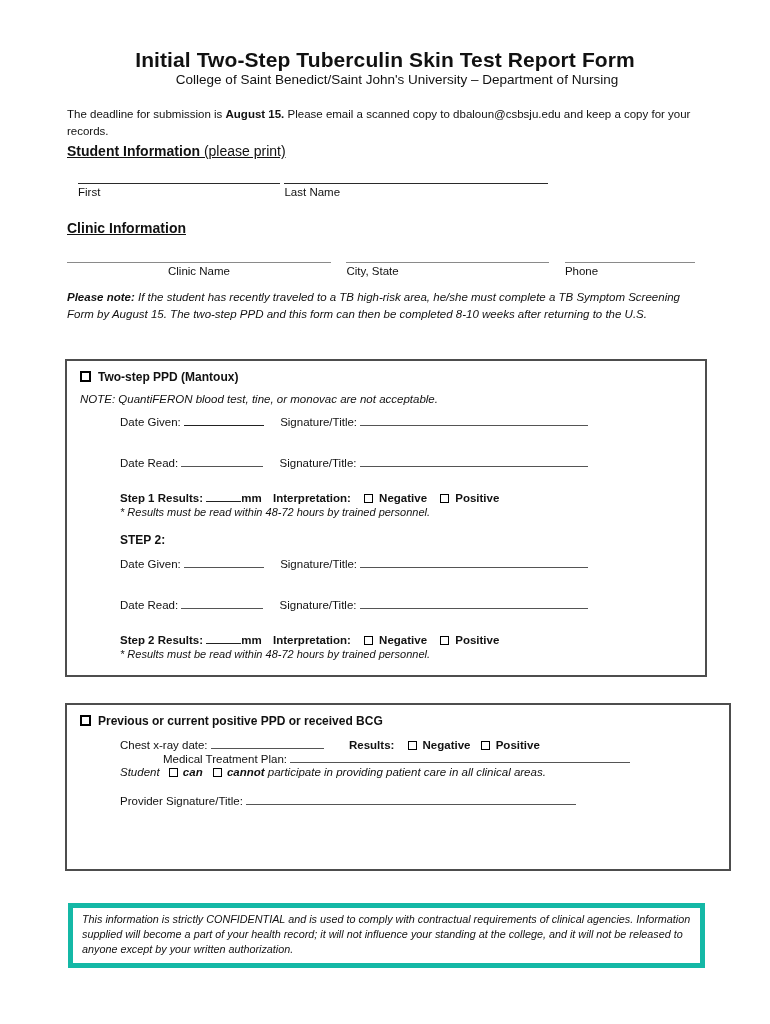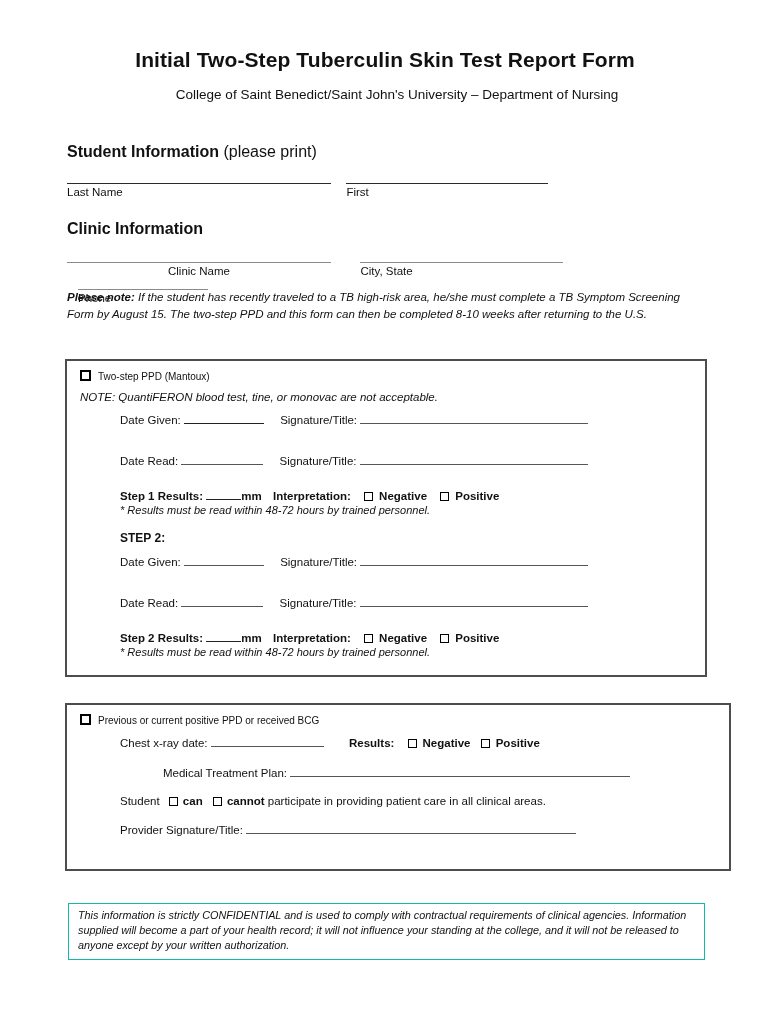--- a/index.html
+++ b/index.html
@@ -8,94 +8,97 @@
     position:relative;
     width:770px; height:1024px;
     background:#ffffff;
     font-family:"Liberation Sans", sans-serif;
     color:#111111;
     margin:0 auto;
     overflow:hidden;
   }
   .center { text-align:center; }
   .doc-title { font-size:21px; font-weight:bold; letter-spacing:0.1px; }
-  .doc-subtitle { font-size:13.5px; margin-top:15px;padding-left:24px; }
+  .doc-subtitle { font-size:13.5px; margin-top:0;padding-left:24px; }
   .abs { position:absolute; }
   .body-text { font-size:11.5px; line-height:1.45; }
   .italic { font-style:italic; }
   .bold { font-weight:bold; }
-  .sec-heading { font-size:16px; font-weight:bold; }
+  .sec-heading { font-size:14px; font-weight:bold;text-decoration:underline; }
   .sec-heading .note-normal { font-weight:normal; }
   .field { display:inline-block; vertical-align:top; }
   .blank-line { display:block; height:13px; border-bottom:1px solid #2a2a2a; }
   .blank-line.gray { border-bottom-color:#8a8a8a; }
   .field-label { font-size:11.5px; margin-top:2px; display:block; }
   .ul { display:inline-block; border-bottom:1px solid #222222; height:12px; vertical-align:baseline; }
   .ul.light { border-bottom-color:#555; }
   .ppd-box { border:2px solid #4d4d4d; padding:9px 13px 0 13px; background:#fff; }
-  .box-heading { font-size:10px; font-weight:normal; }
+  .box-heading { font-size:12px; font-weight:bold; }
   .cb-head {
     display:inline-block; width:11px; height:11px;
     border:2px solid #000; margin-right:7px; vertical-align:-1px;
     background:#fff;
   }
   .cb {
     display:inline-block; width:9px; height:9px;
     border:1.8px solid #000; vertical-align:-1px;
     background:#fff;
   }
   .box-note { font-size:11.5px; font-style:italic; margin-top:9px; }
   .step-block { margin-left:40px; }
   .step-label { font-size:12px; font-weight:bold; margin-top:15px; }
   .field-row { font-size:11.5px; margin-top:9px; }
   .field-row.spaced { margin-top:27px; }
   .results-row { font-size:11.5px; font-weight:bold; margin-top:21px; }
   .footnote { font-size:11px; font-style:italic; margin-top:2px; }
   .sig-gap { margin-left:13px; }
   .cb-gap { margin-left:10px; margin-right:6px; }
   .conf-box {
-    border:1px solid #14b8a6;
+    border:5px solid #14b8a6;
     padding:4px 9px 6px 9px;
     font-size:10.8px; font-style:italic; line-height:1.4;
   }
 </style>
 </head>
 <body>
 
 <div class="page">
 
   <div class="abs center" style="top:48px; left:0; width:770px;">
     <div class="doc-title">Initial Two-Step Tuberculin Skin Test Report Form</div>
     <div class="doc-subtitle">College of Saint Benedict/Saint John's University – Department of Nursing</div>
   </div>
 
+  <div class="abs body-text" style="top:106px; left:67px; width:642px;">
+    <span>The deadline for submission is </span><span class="bold">August 15.</span><span> Please email a scanned copy to dbaloun@csbsju.edu and keep a copy for your records.</span>
+  </div>
 
   <div class="abs sec-heading" style="top:143px; left:67px;">
     <span>Student Information</span><span class="note-normal"> (please print)</span>
   </div>
 
   <div class="abs" style="top:171px; left:67px; width:640px;">
+    <div class="field" style="width:202px; margin-left:11px;">
+      <span class="blank-line"></span>
+      <span class="field-label">First</span>
+    </div>
     <div class="field" style="width:264px;">
       <span class="blank-line"></span>
       <span class="field-label">Last Name</span>
-    </div>
-    <div class="field" style="width:202px; margin-left:11px;">
-      <span class="blank-line"></span>
-      <span class="field-label">First</span>
     </div>
   </div>
 
   <div class="abs sec-heading" style="top:220px; left:67px;">Clinic Information</div>
 
   <div class="abs" style="top:250px; left:67px; width:640px;">
     <div class="field" style="width:264px;text-align:center;">
       <span class="blank-line gray"></span>
       <span class="field-label">Clinic Name</span>
     </div>
-    <div class="field" style="width:203px; margin-left:25px;">
+    <div class="field" style="width:203px; margin-left:11px;">
       <span class="blank-line gray"></span>
       <span class="field-label">City, State</span>
     </div>
     <div class="field" style="width:130px; margin-left:11px;">
       <span class="blank-line gray"></span>
       <span class="field-label">Phone</span>
     </div>
   </div>
 
   <div class="abs body-text italic" style="top:289px; left:67px; width:630px;">
@@ -162,25 +165,25 @@
     </div>
 
     <div class="step-block">
       <div class="field-row" style="">
         <span>Chest x-ray date:</span>
         <span class="ul light" style="width:113px;"></span>
         <span class="bold" style="margin-left:22px;">Results:</span>
         <span class="cb cb-gap bold"></span><span class="bold">Negative</span>
         <span class="cb" style="margin-left:7px; margin-right:6px;"></span><span class="bold">Positive</span>
       </div>
-      <div class="field-row" style="margin-top:16px;padding-left:43px;">
+      <div class="field-row" style="margin-top:0;padding-left:43px;">
         <span>Medical Treatment Plan:</span>
         <span class="ul light" style="width:340px;"></span>
       </div>
-      <div class="field-row" style="margin-top:16px;">
+      <div class="field-row" style="margin-top:1px;font-style:italic;">
         <span>Student</span>
         <span class="cb" style="margin-left:6px; margin-right:5px;"></span><span class="bold">can</span>
         <span class="cb" style="margin-left:7px; margin-right:5px;"></span><span class="bold">cannot</span><span> participate in providing patient care in all clinical areas.</span>
       </div>
       <div class="field-row" style="margin-top:15px;">
         <span>Provider Signature/Title:</span>
         <span class="ul light" style="width:330px;"></span>
       </div>
     </div>
   </div>

